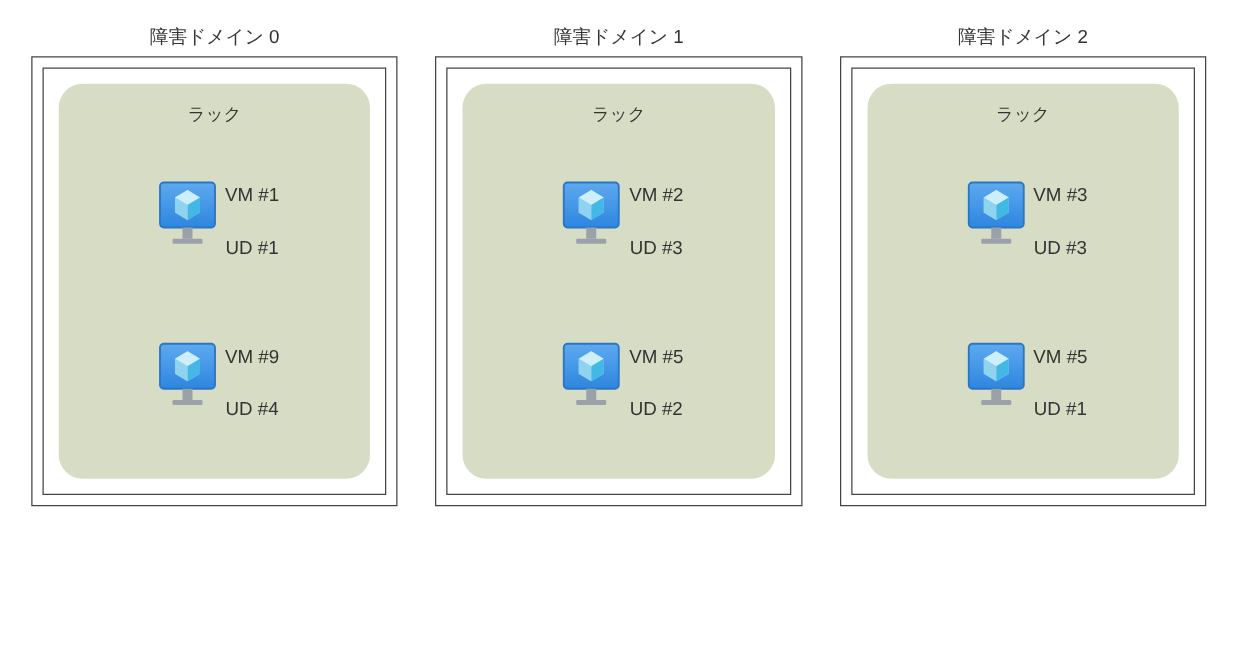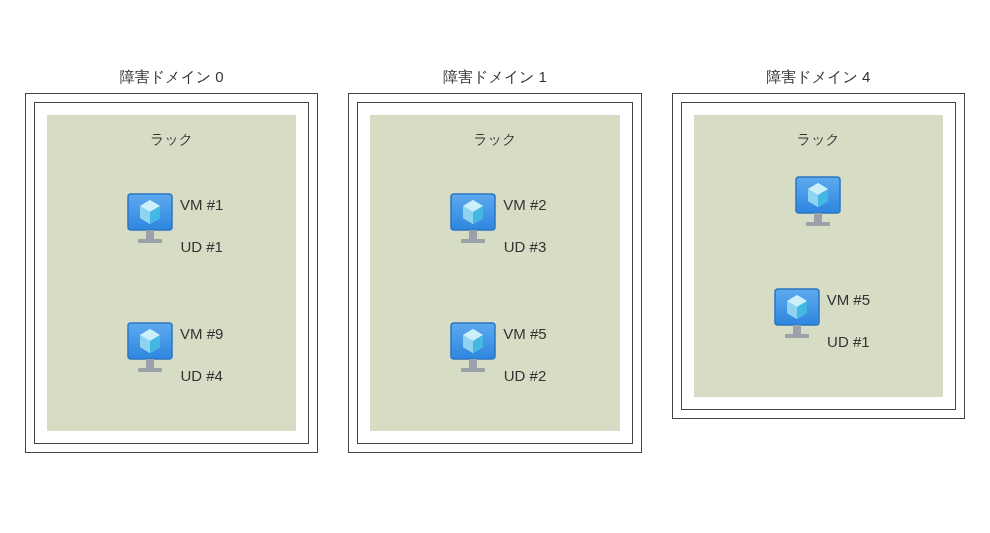--- a/index.html
+++ b/index.html
@@ -18,21 +18,20 @@
   }
   .domain {
     flex: 1;
     display: flex;
     flex-direction: column;
     align-items: center;
   }
   .domain-title {
     font-size: 15px;
     margin-bottom: 6px;
-    margin-top: 48px;
   }
   .outer-box {
     border: 1px solid #444;
     width: 100%;
     padding: 8px;
     background: #fff;
   }
   .mid-box {
     border: 1px solid #444;
     width: 100%;
@@ -40,20 +39,21 @@
     background: #fff;
   }
   .rack {
     background: #d7ddc5;
     width: 100%;
     padding: 16px 10px 24px 10px;
     display: flex;
     flex-direction: column;
     align-items: center;
     position: relative;
+    border-radius: 19px;
   }
   .rack-title {
     font-size: 14px;
     margin-bottom: 24px;
     text-align: center;
   }
   .vm {
     display: flex;
     align-items: center;
     margin-bottom: 24px;
@@ -181,40 +181,44 @@
               <div>UD #2</div>
             </div>
           </div>
 
         </div>
       </div>
     </div>
   </div>
 
   <div class="domain">
-    <div class="domain-title">障害ドメイン 4</div>
+    <div class="domain-title">障害ドメイン 2</div>
     <div class="outer-box">
       <div class="mid-box">
         <div class="rack">
           <div class="rack-title">ラック</div>
 
           <div class="vm">
             <div class="vm-icon">
               <svg width="60" height="60" viewBox="0 0 60 60">
                 <rect x="8" y="4" width="44" height="36" rx="3" fill="url(#screenGrad)" stroke="#2b76c4" stroke-width="1.5"></rect>
                 <rect x="26" y="40" width="8" height="9" fill="#9aa1a8"></rect>
                 <rect x="18" y="49" width="24" height="4" rx="1" fill="#9aa1a8"></rect>
                 <g transform="translate(30,22)">
                   <polygon points="0,-12 10,-6 10,6 0,12 -10,6 -10,-6" fill="#8fd3f0"></polygon>
                   <polygon points="0,-12 10,-6 0,0 -10,-6" fill="#cdeffb"></polygon>
                   <polygon points="0,0 10,-6 10,6 0,12" fill="#43b8e4"></polygon>
                   <polygon points="0,0 -10,-6 -10,6 0,12" fill="#8fd3f0"></polygon>
                 </g>
               </svg>
             </div>
+            <div class="vm-label">
+              <div>VM #3</div>
+              <div>UD #3</div>
+            </div>
           </div>
 
           <div class="vm">
             <div class="vm-icon">
               <svg width="60" height="60" viewBox="0 0 60 60">
                 <rect x="8" y="4" width="44" height="36" rx="3" fill="url(#screenGrad)" stroke="#2b76c4" stroke-width="1.5"></rect>
                 <rect x="26" y="40" width="8" height="9" fill="#9aa1a8"></rect>
                 <rect x="18" y="49" width="24" height="4" rx="1" fill="#9aa1a8"></rect>
                 <g transform="translate(30,22)">
                   <polygon points="0,-12 10,-6 10,6 0,12 -10,6 -10,-6" fill="#8fd3f0"></polygon>

